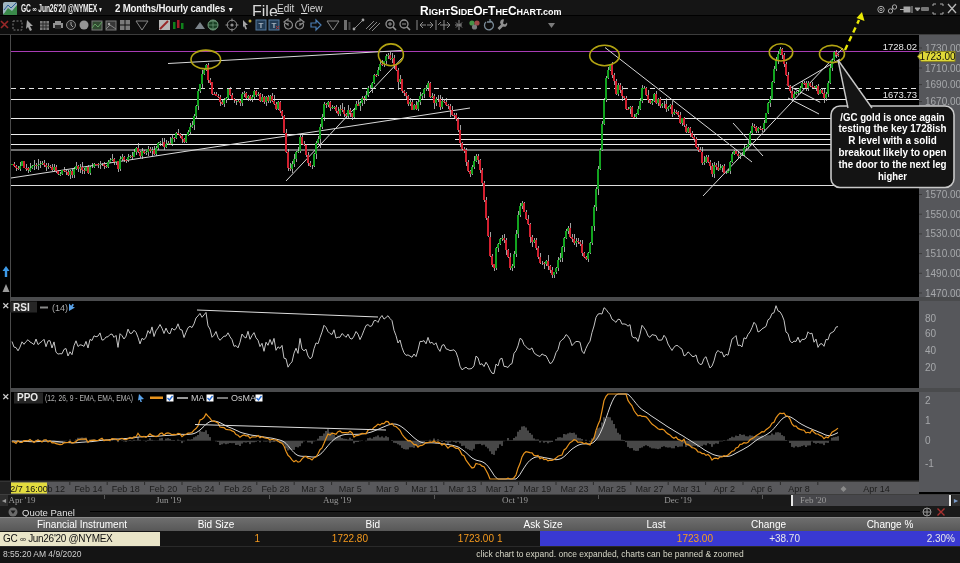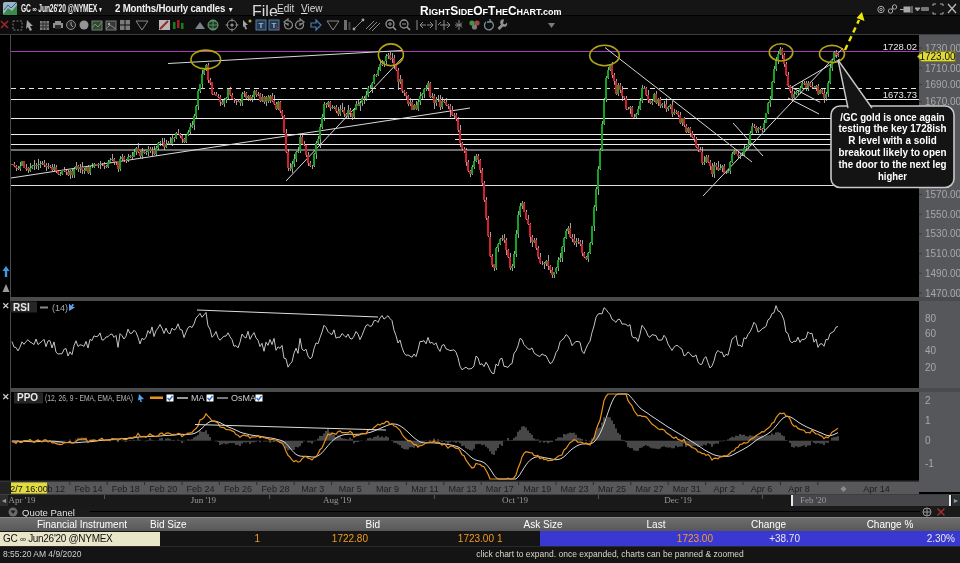--- a/index.html
+++ b/index.html
@@ -1512,21 +1512,21 @@
       <text x="892.5" y="144.3" text-anchor="middle" font-size="11" font-weight="bold" fill="#fff" font-family="Liberation Sans" textLength="88.4" lengthAdjust="spacingAndGlyphs">R level with a solid</text>
       <text x="892.5" y="156.2" text-anchor="middle" font-size="11" font-weight="bold" fill="#fff" font-family="Liberation Sans" textLength="108.2" lengthAdjust="spacingAndGlyphs">breakout likely to open</text>
       <text x="892.5" y="168.1" text-anchor="middle" font-size="11" font-weight="bold" fill="#fff" font-family="Liberation Sans" textLength="108.2" lengthAdjust="spacingAndGlyphs">the door to the next leg</text>
       <text x="892.5" y="180.0" text-anchor="middle" font-size="11" font-weight="bold" fill="#fff" font-family="Liberation Sans" textLength="29.1" lengthAdjust="spacingAndGlyphs">higher</text>
     </svg>
 <div class="ab" style="left:0;top:494px;width:960px;height:12px;background:#191919;border-top:1px solid #3e3e3e"></div>
 <div class="ab" style="left:0;top:495px;width:8px;height:11px;background:#2e2e2e;color:#999;font-size:7px;line-height:11px;text-align:center">◄</div>
 <div class="ab" style="left:952px;top:495px;width:8px;height:11px;background:#2e2e2e;color:#7a9ac8;font-size:7px;line-height:11px;text-align:center">►</div>
 <div class="ab" style="left:791px;top:495px;width:160px;height:11px;background:#47474b;border-left:2px solid #e8e8e8;border-right:2px solid #e8e8e8"></div>
 <div class="ab" style="left:-8px;top:495px;width:60px;text-align:center;font-size:9px;color:#9a9a9a;font-family:'Liberation Serif',serif">Apr '19</div>
-<div class="ab" style="left:156px;top:495px;width:60px;text-align:right;font-size:9px;color:#9a9a9a;font-family:'Liberation Serif',serif">Jun '19</div>
+<div class="ab" style="left:156px;top:495px;width:60px;text-align:left;font-size:9px;color:#9a9a9a;font-family:'Liberation Serif',serif">Jun '19</div>
 <div class="ab" style="left:323px;top:495px;width:60px;text-align:left;font-size:9px;color:#9a9a9a;font-family:'Liberation Serif',serif">Aug '19</div>
 <div class="ab" style="left:485px;top:495px;width:60px;text-align:center;font-size:9px;color:#9a9a9a;font-family:'Liberation Serif',serif">Oct '19</div>
 <div class="ab" style="left:648px;top:495px;width:60px;text-align:center;font-size:9px;color:#9a9a9a;font-family:'Liberation Serif',serif">Dec '19</div>
 <div class="ab" style="left:800px;top:495px;width:60px;text-align:left;font-size:9px;color:#9a9a9a;font-family:'Liberation Serif',serif">Feb '20</div>
 <div class="ab" style="left:104px;top:495px;width:1px;height:4px;background:#555"></div>
 <div class="ab" style="left:269px;top:495px;width:1px;height:4px;background:#555"></div>
 <div class="ab" style="left:434px;top:495px;width:1px;height:4px;background:#555"></div>
 <div class="ab" style="left:598px;top:495px;width:1px;height:4px;background:#555"></div>
 <div class="ab" style="left:762px;top:495px;width:1px;height:4px;background:#555"></div>
 <div class="ab" style="left:0;top:506px;width:960px;height:11px;background:#1a1a1a"></div>
@@ -1536,21 +1536,21 @@
     </svg>
 <div class="ab" style="left:22px;top:507px;font-size:9.5px;color:#e0e0e0">Quote Panel</div>
 <div class="ab" style="left:90px;top:511px;width:830px;height:1px;background:#555;border-top:1px solid #000"></div>
 <svg class="ab" style="left:922px;top:507px" width="26" height="10" viewBox="0 0 26 10">
       <circle cx="5" cy="5" r="4" fill="none" stroke="#999"></circle>
       <path d="M1 5 h8 M5 1 v8" stroke="#999"></path>
       <path d="M15.5 1.5 l7 7 M22.5 1.5 l-7 7" stroke="#a83030" stroke-width="1.4"></path>
     </svg>
 <div class="ab" style="left:0;top:517px;width:960px;height:22px;background:linear-gradient(#6e6e6e,#4a4a4a);border-top:1px solid #888;color:#fff;font-size:10px;">
       <span class="ab" style="left:0;width:164px;text-align:center;top:1px">Financial Instrument</span>
-      <span class="ab" style="left:150px;width:96px;top:1px">Bid Size</span>
+      <span class="ab" style="left:168px;width:96px;text-align:center;top:1px">Bid Size</span>
       <span class="ab" style="left:260px;width:120px;text-align:right;top:1px">Bid</span>
       <span class="ab" style="left:380px;width:115px;text-align:center;top:13px">Ask</span>
       <span class="ab" style="left:495px;width:96px;text-align:center;top:1px">Ask Size</span>
       <span class="ab" style="left:591px;width:130px;text-align:center;top:1px">Last</span>
       <span class="ab" style="left:721px;width:95px;text-align:center;top:1px">Change</span>
       <span class="ab" style="left:830px;width:120px;text-align:center;top:1px">Change %</span>
     </div>
 <div class="ab" style="left:0;top:531px;width:960px;height:15px;background:#141414"></div>
 <div class="ab" style="left:540px;top:531px;width:420px;height:15px;background:#3939d2"></div>
 <div class="ab" style="left:0;top:531.5px;width:160px;height:14px;background:#e9e5c8;color:#111;font-size:10px;padding:1px 0 0 3px;letter-spacing:-0.3px">GC <span style="font-size:8.5px">∞</span> Jun26'20 @NYMEX</div>

